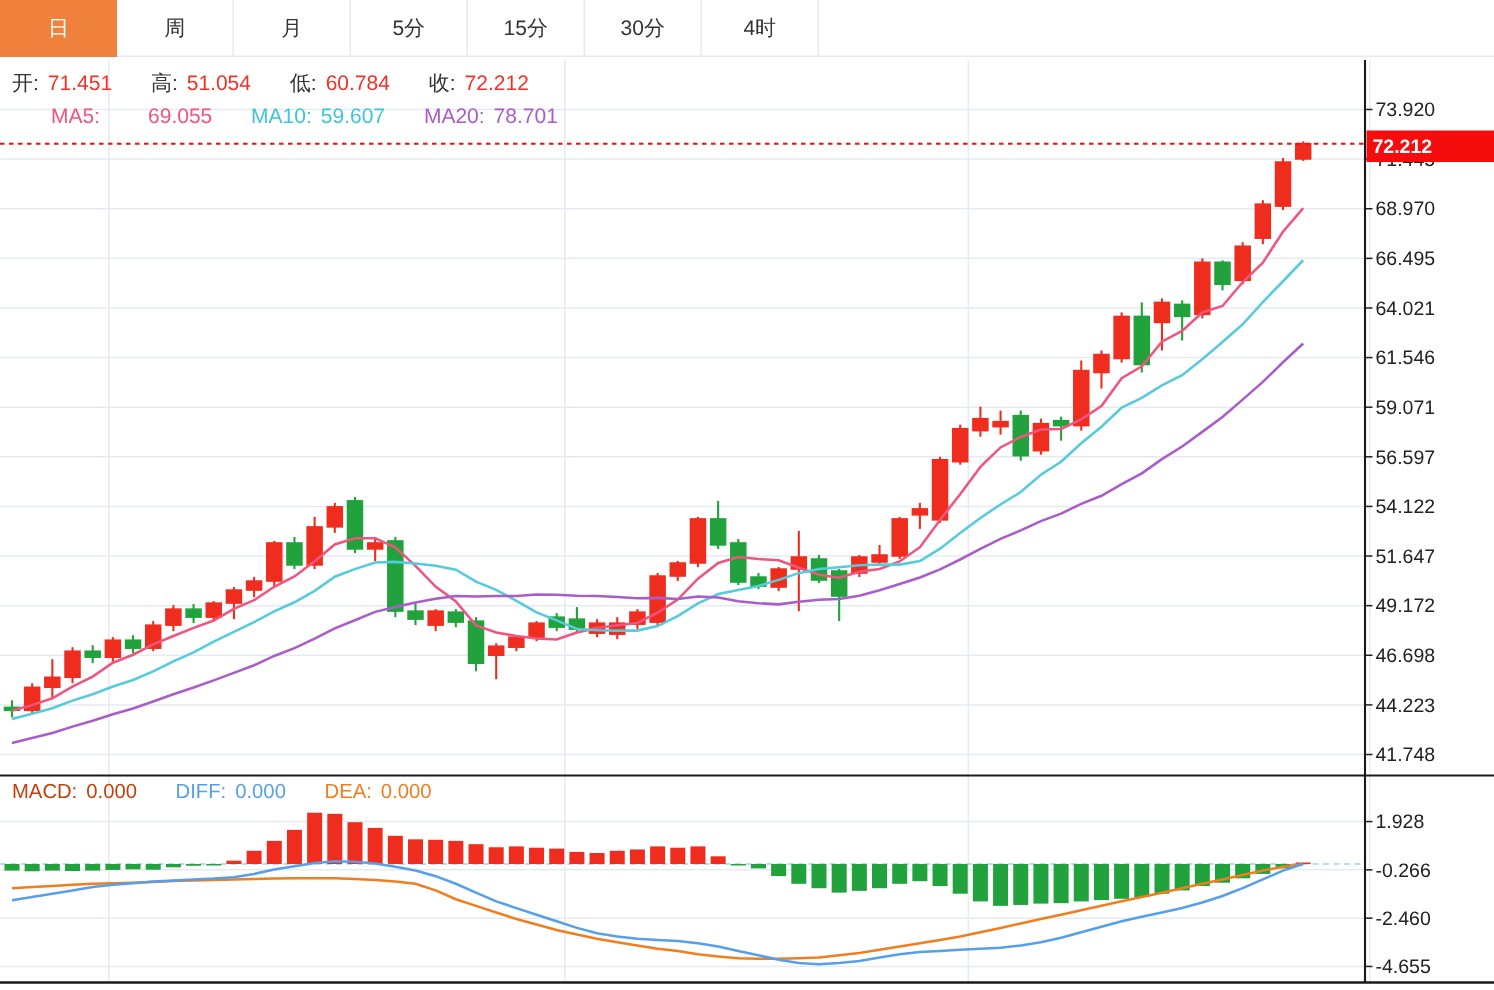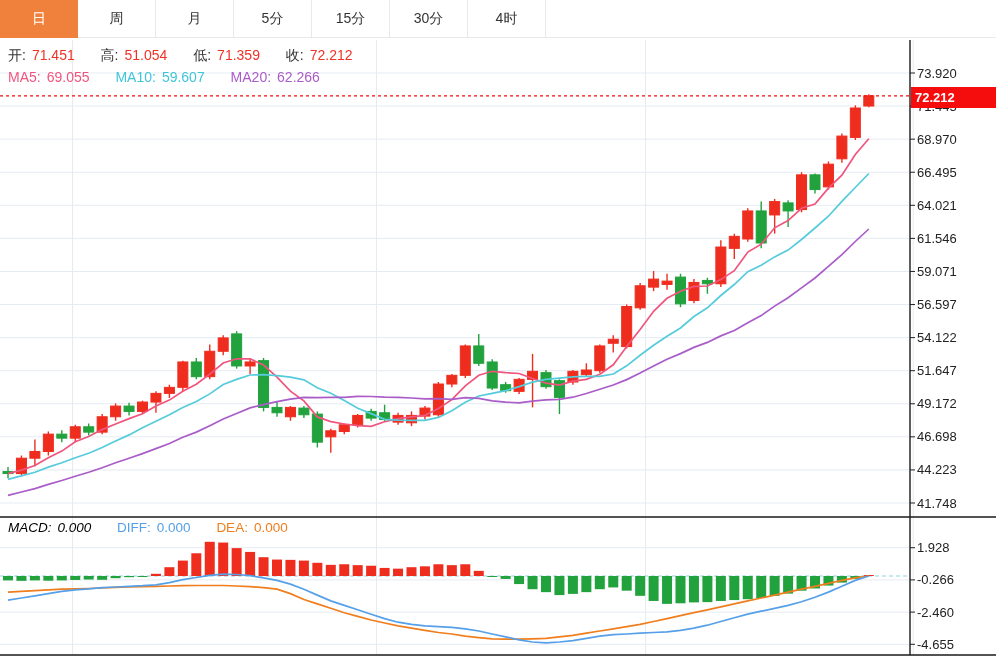--- a/index.html
+++ b/index.html
@@ -13,24 +13,24 @@
   .tab.active{background:#f0813c;color:#fff;border-color:#f0813c;}
   .tabbar-rest{flex:1;border-bottom:1px solid #e9e9e9;}
   
   .chart-area{position:absolute;top:38px;left:0;width:996px;height:622px;}
   #chart-svg{position:absolute;top:0;left:0;}
   svg text{font-family:"Liberation Sans","DejaVu Sans",sans-serif;}
   .txt-row{position:absolute;left:8px;font-size:14px;white-space:nowrap;z-index:3;}
   .txt-row span{margin-right:6px;}
   .lbl{color:#333;}
   .v-red{color:#f03226;}
-  .ma5{color:#f0557e;}
+  .ma5{color:#f0557e;margin-left:26px;}
   .ma10{color:#3fc5da;}
   .ma20{color:#aa5cc8;margin-top:16px;}
-  .macd-l{color:#000000;font-style:italic;}
+  .macd-l{color:#c2410c;}
   .diff-l{color:#55a0e8;}
   .dea-l{color:#f07e1e;}
   .gap{display:inline-block;width:10px;}
   .price-badge{position:absolute;left:911px;top:49px;width:85px;height:21px;background:#f50d0d;
                color:#fff;font-size:13px;font-weight:bold;line-height:21px;padding-left:4px;
                box-sizing:border-box;z-index:4;}
 </style>
 </head>
 <body>
 
@@ -314,28 +314,28 @@
         <polyline points="8.0,457.3 21.4,454.0 34.9,450.6 48.3,446.4 61.8,442.5 75.3,438.2 88.7,434.3 102.1,429.7 115.6,424.8 129.1,420.3 142.5,415.6 155.9,410.6 169.4,405.5 182.8,399.3 196.3,394.1 209.8,387.8 223.2,380.9 236.6,375.5 250.1,369.9 263.5,366.7 277.0,363.7 290.4,361.2 303.9,359.3 317.3,359.7 330.8,359.4 344.3,359.3 357.7,358.4 371.1,358.5 384.6,359.2 398.0,359.4 411.5,360.0 424.9,360.8 438.4,360.6 451.8,361.3 465.3,359.7 478.8,360.3 492.2,362.8 505.6,364.1 519.1,364.9 532.5,363.1 546.0,361.8 559.4,361.3 572.9,359.2 586.4,355.5 599.8,351.3 613.3,347.0 626.7,341.6 640.1,335.0 653.6,327.9 667.0,321.2 680.5,315.6 693.9,309.4 707.4,304.4 720.8,297.9 734.3,292.5 747.8,284.8 761.2,277.6 774.6,268.1 788.1,259.7 801.5,249.9 815.0,240.0 828.4,228.4 841.9,216.6 855.3,203.5 868.8,191.0" fill="none" stroke="#aa5cc8" stroke-width="1.7"></polyline>
         <line x1="0" y1="57.828546562228" x2="910" y2="57.828546562228" stroke="#f50d0d" stroke-width="1.4" stroke-dasharray="3,3"></line>
         <line x1="910" y1="2" x2="910" y2="617" stroke="#1a1a1a" stroke-width="1.4"></line>
         <line x1="0" y1="479" x2="996" y2="479" stroke="#1a1a1a" stroke-width="1.4"></line>
         <line x1="0" y1="617" x2="996" y2="617" stroke="#1a1a1a" stroke-width="1.6"></line>
       </svg>
 
     <div class="txt-row" style="top:9px;">
       <span class="lbl">开:</span><span class="v-red">71.451</span><span class="gap"></span>
       <span class="lbl">高:</span><span class="v-red">51.054</span><span class="gap"></span>
-      <span class="lbl">低:</span><span class="v-red">71.359</span><span class="gap"></span>
+      <span class="lbl">低:</span><span class="v-red">60.784</span><span class="gap"></span>
       <span class="lbl">收:</span><span class="v-red">72.212</span>
     </div>
 
     <div class="txt-row" style="top:31px;">
       <span class="ma5">MA5:</span><span class="ma5">69.055</span><span class="gap"></span>
       <span class="ma10">MA10:</span><span class="ma10">59.607</span><span class="gap"></span>
-      <span class="ma20">MA20:</span><span class="ma20">62.266</span>
+      <span class="ma20">MA20:</span><span class="ma20">78.701</span>
     </div>
 
     <div class="txt-row" style="top:482px;font-size:13.5px;">
       <span class="macd-l">MACD:</span><span class="macd-l">0.000</span><span class="gap"></span>
       <span class="diff-l">DIFF:</span><span class="diff-l">0.000</span><span class="gap"></span>
       <span class="dea-l">DEA:</span><span class="dea-l">0.000</span>
     </div>
 
     <div class="price-badge">72.212</div>
   </div>

